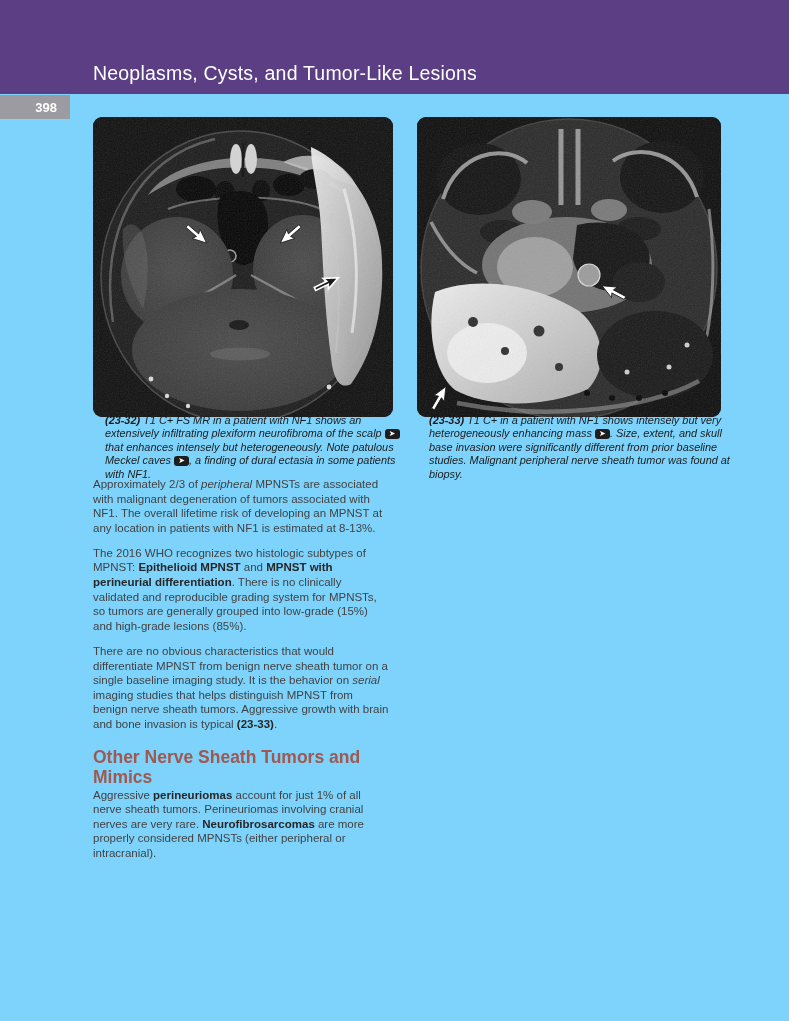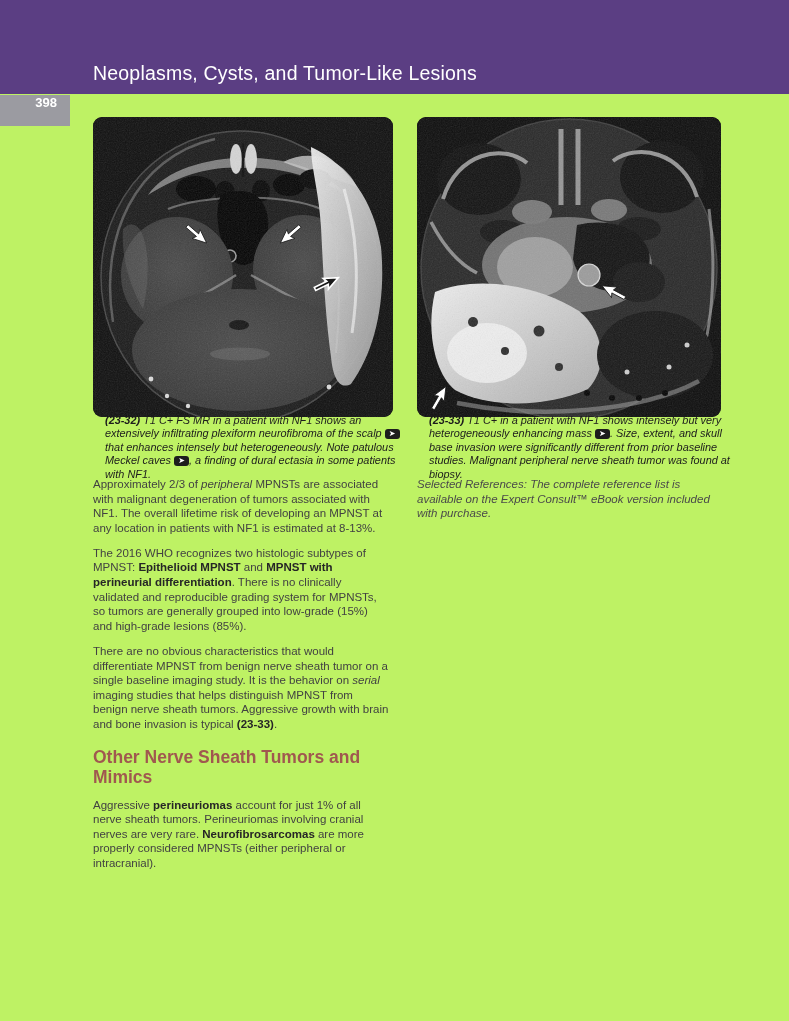--- a/index.html
+++ b/index.html
@@ -4,32 +4,32 @@
 <style>
   :root{
     --header-purple:#5b3e83;
     --page-tab-gray:#9b9ba1;
     --heading-red:#a0584f;
   }
   *{box-sizing:border-box}
   html,body{margin:0;padding:0;background:#e8e8e8}
   .page{
     position:relative;width:789px;height:1021px;margin:0 auto;
-    background:#bef264;overflow:hidden;
+    background:#7dd3fc;overflow:hidden;
     font-family:"Liberation Sans","DejaVu Sans",sans-serif;
   }
   .banner{position:absolute;top:0;left:0;right:0;height:94px;background:var(--header-purple)}
   .banner h1{
     position:absolute;left:93px;bottom:9px;margin:0;color:#fff;
     font-size:19.5px;font-weight:normal;letter-spacing:.2px;
   }
   .page-num-tab{
-    position:absolute;top:95px;left:0;width:70px;height:31px;
+    position:absolute;top:95px;left:0;width:70px;height:24px;
     background:var(--page-tab-gray);color:#fff;font-weight:bold;font-size:13px;
-    display:flex;align-items:flex-start;justify-content:flex-end;padding-right:13px;
+    display:flex;align-items:center;justify-content:flex-end;padding-right:13px;
   }
   .fig{position:absolute;top:117px;width:300px;height:300px;border-radius:9px;overflow:hidden;background:#101010}
   .fig-left{left:93px}
   .fig-right{left:417px;width:304px}
   .fig svg{display:block;width:100%;height:100%}
   .caption{
     position:absolute;top:402px;width:300px;margin:12px;
     font-style:italic;font-size:10.9px;line-height:13.4px;color:#1c1c1c;
   }
   .cap-left{left:93px}
@@ -42,21 +42,21 @@
   }
   .col{
     position:absolute;top:477px;font-size:11.5px;line-height:14.6px;color:#424242;
   }
   .col-left{left:93px;width:296px}
   .col-right{left:417px;width:302px}
   .col p{margin:0 0 10.5px}
   .col .b{font-weight:bold;color:#262626}
   .col .i{font-style:italic}
   .col h2{
-    margin:15px 0 10px;color:var(--heading-red);
+    margin:15px 0 0;color:var(--heading-red);
     font-size:17.5px;line-height:20.5px;font-weight:bold;
   }
   .refs{color:#4a4a4a}
 </style>
 </head>
 <body>
 
 <div class="page">
 
   <header class="banner">
@@ -182,16 +182,15 @@
 
   <div class="col col-left">
     <p><span class="">Approximately 2/3 of </span><span class="i">peripheral</span><span class=""> MPNSTs are associated with malignant degeneration of tumors associated with NF1. The overall lifetime risk of developing an MPNST at any location in patients with NF1 is estimated at 8-13%.</span></p>
     <p><span class="">The 2016 WHO recognizes two histologic subtypes of MPNST: </span><span class="b">Epithelioid MPNST</span><span class=""> and </span><span class="b">MPNST with perineurial differentiation</span><span class="">. There is no clinically validated and reproducible grading system for MPNSTs, so tumors are generally grouped into low-grade (15%) and high-grade lesions (85%).</span></p>
     <p><span class="">There are no obvious characteristics that would differentiate MPNST from benign nerve sheath tumor on a single baseline imaging study. It is the behavior on </span><span class="i">serial</span><span class=""> imaging studies that helps distinguish MPNST from benign nerve sheath tumors. Aggressive growth with brain and bone invasion is typical </span><span class="b">(23-33)</span><span class="">.</span></p>
     <h2>Other Nerve Sheath Tumors and Mimics</h2>
     <p><span class="">Aggressive </span><span class="b">perineuriomas</span><span class=""> account for just 1% of all nerve sheath tumors. Perineuriomas involving cranial nerves are very rare. </span><span class="b">Neurofibrosarcomas</span><span class=""> are more properly considered MPNSTs (either peripheral or intracranial).</span></p>
   </div>
 
   <div class="col col-right">
-    <p class="refs"><span class="i">Selected References: The complete reference list is available on the Expert Consult™ eBook version included with purchase.</span></p>
   </div>
 
 </div>
 
 </body></html>

